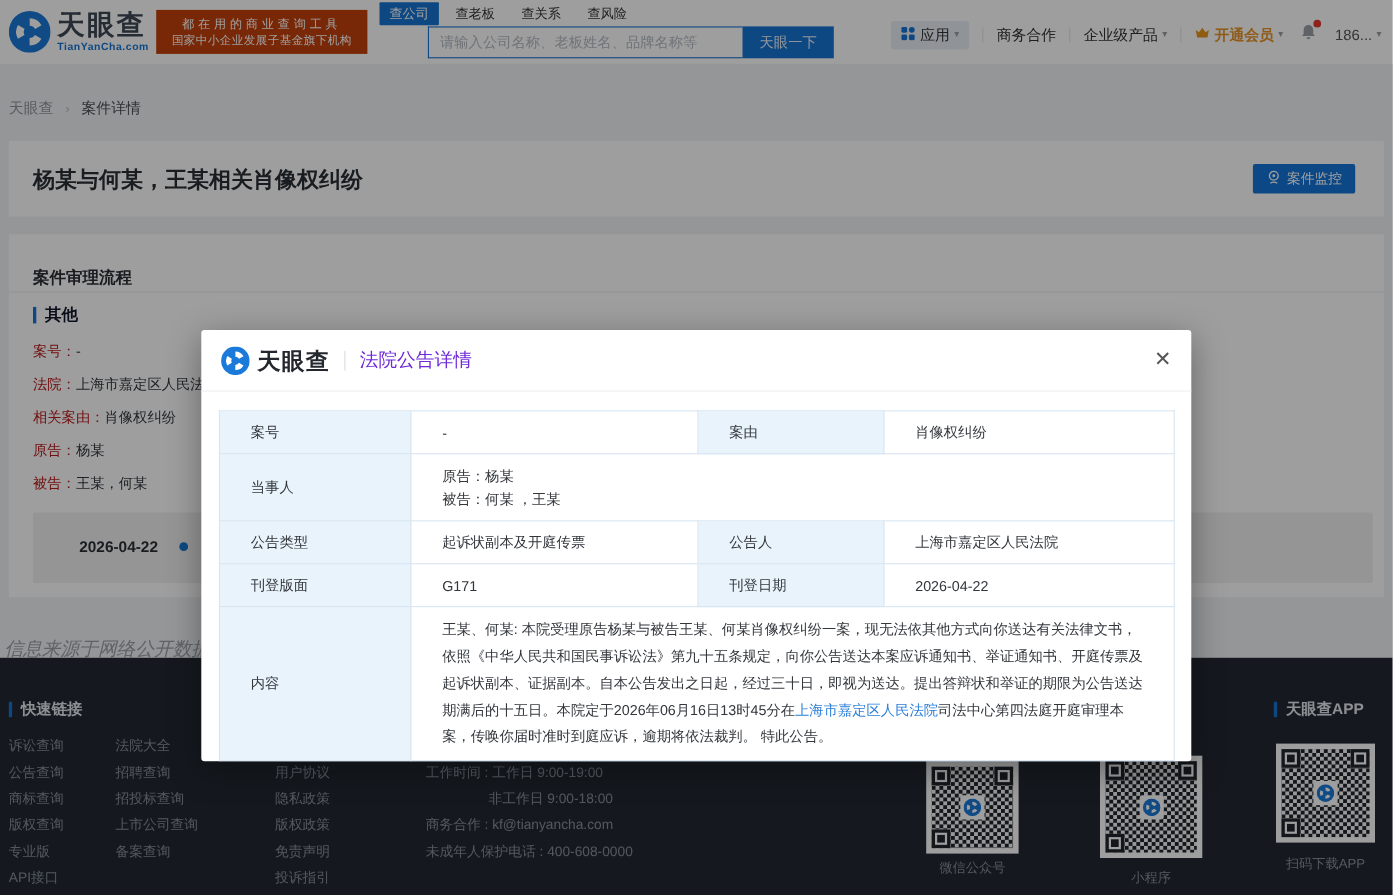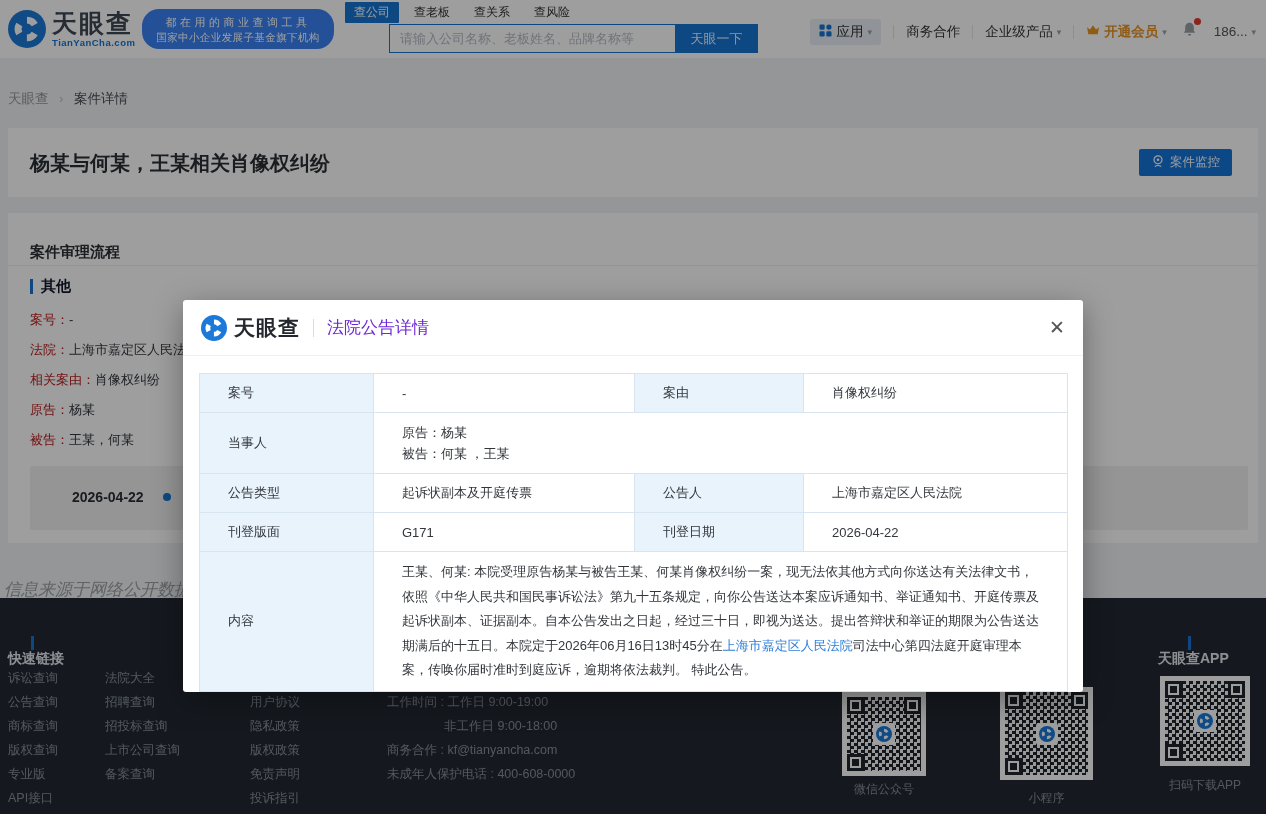--- a/index.html
+++ b/index.html
@@ -11,22 +11,22 @@
   }
   a { text-decoration:none; color:inherit; }
 
   
   .navbar { position:absolute; left:0; top:0; width:1266px; height:58px; background:#fff; z-index:1; }
   .logo { position:absolute; left:8px; top:10px; display:flex; cursor:pointer; }
   .logo svg { width:38px; height:38px; }
   .logo-text { margin-left:6px; }
   .logo-name { font-size:25px; font-weight:bold; color:#3d4854; letter-spacing:2px; line-height:27px; }
   .logo-domain { font-size:9.5px; font-weight:bold; color:#1775d2; letter-spacing:.5px; }
-  .brand-badge { position:absolute; left:142px; top:9px; width:192px; height:40px; background:#3b82f6; color:#fff;
-    display:flex; flex-direction:column; justify-content:center; align-items:center;border-radius:17px; }
+  .brand-badge { position:absolute; left:142px; top:9px; width:192px; height:40px; background:#c2410c; color:#fff;
+    display:flex; flex-direction:column; justify-content:center; align-items:center; }
   .brand-badge .l1 { font-size:11px; letter-spacing:3.5px; line-height:15px; white-space:nowrap; }
   .brand-badge .l2 { font-size:10.5px; letter-spacing:0.4px; line-height:14px; white-space:nowrap; }
 
   .search-wrap { position:absolute; left:345px; top:2px; width:413px; }
   .search-tabs { display:flex; align-items:center; height:20px; }
   .search-tab { font-size:12px; color:#333; padding:2px 9px; cursor:pointer; white-space:nowrap; margin-right:6px; }
   .search-tab.active { background:#1775d2; color:#fff; border-radius:1px; }
   .search-box { display:flex; margin-top:2px; height:29px;margin-left:44px; }
   .search-input { flex:1; border:1px solid #1775d2; border-right:none; padding:0 10px; font-size:13px; color:#333; outline:none; }
   .search-input::placeholder { color:#b4bac1; }
@@ -69,21 +69,21 @@
   .field-label { color:#b91c1c; }
   .field-value { color:#33383f; }
   .timeline-item { position:absolute; left:22px; top:253px; width:1218px; height:64px; background:#f1f1f1; border-radius:2px; cursor:pointer; }
   .timeline-date { position:absolute; left:42px; top:23px; font-size:14px; font-weight:bold; color:#2b2f35; }
   .timeline-dot { position:absolute; left:133px; top:27px; width:8px; height:8px; border-radius:50%; background:#1775d2; }
 
   .disclaimer { position:absolute; left:4px; top:578px; font-size:17px; color:#9aa0a6; z-index:1; white-space:nowrap;font-style:italic; }
 
   
   .footer { position:absolute; left:0; top:598px; width:1266px; height:216px; background:#232933; z-index:1; }
-  .f-head { position:absolute; display:flex; align-items:center;flex-direction:column; }
+  .f-head { position:absolute; display:flex; align-items:center; }
   .f-head .blue-bar { height:14px; }
   .f-head-label { font-size:14px; font-weight:bold; color:#e4e8ee; }
   .f-quick { left:8px; top:38px; }
   .f-app { left:1158px; top:38px; }
   .f-col { position:absolute; font-size:12.5px; color:#878f9a; }
   .f-col a { display:block; line-height:24px; color:#878f9a; cursor:pointer; }
   .f-col1 { left:8px; top:68px; }
   .f-col2 { left:105px; top:68px; }
   .f-col3 { left:250px; top:92px; }
   .f-contact { left:387px; top:92px; }

